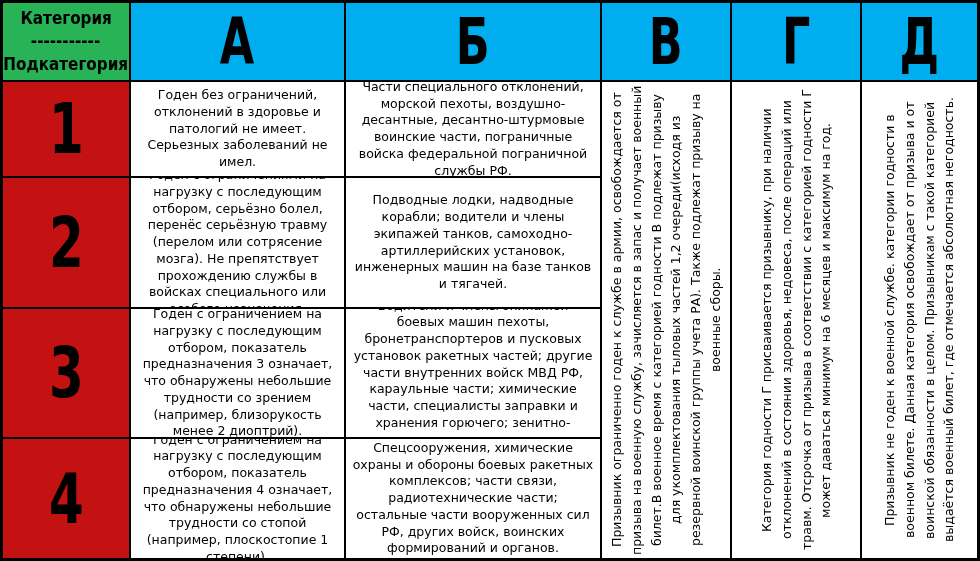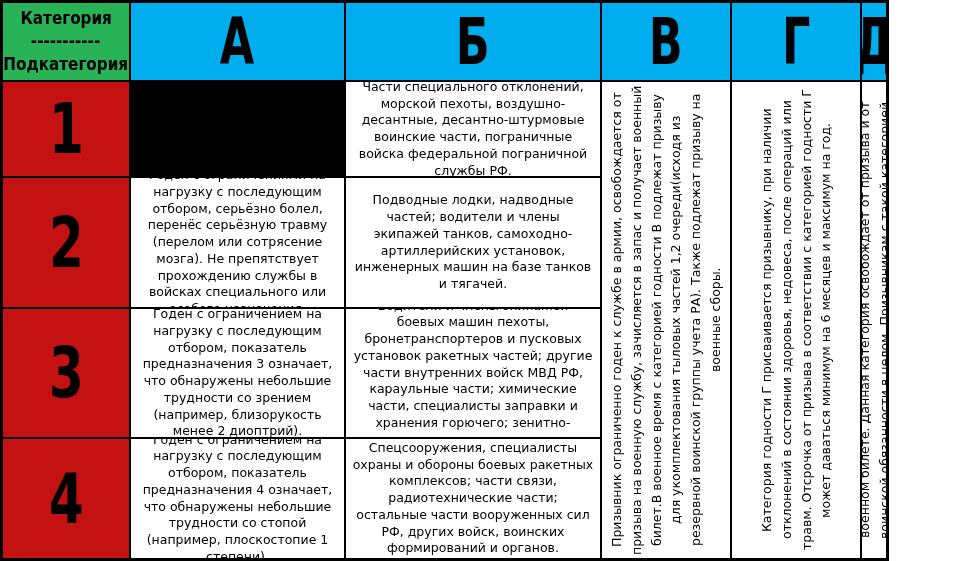--- a/index.html
+++ b/index.html
@@ -2,21 +2,21 @@
 <html><head>
 <meta charset="utf-8">
 <style>
   html, body {
     margin: 0;
     padding: 0;
     background: #ffffff;
     font-family: "DejaVu Sans", "Liberation Sans", sans-serif;
   }
   .grid {
-    width: 889px;
+    width: 980px;
     height: 561px;
     box-sizing: border-box;
     display: grid;
     grid-template-columns: 126px 213px 254px 128px 128px 1fr;
     grid-template-rows: 77px 94px 129px 128px 1fr;
     gap: 2px;
     background: #000000;
     padding: 3px;
   }
   .cell-base {
@@ -119,28 +119,29 @@
   <div class="cell-base rowhead c0 r2">
     <span class="digit">2</span>
   </div>
   <div class="cell-base rowhead c0 r3">
     <span class="digit">3</span>
   </div>
   <div class="cell-base rowhead c0 r4">
     <span class="digit">4</span>
   </div>
 
+  <div class="cell-base body-cell cA r1">Годен без ограничений, отклонений в здоровье и патологий не имеет. Серьезных заболеваний не имел.</div>
   <div class="cell-base body-cell cA r2">Годен с ограничениями на нагрузку с последующим отбором, серьёзно болел, перенёс серьёзную травму (перелом или сотрясение мозга). Не препятствует прохождению службы в войсках специального или особого назначения.</div>
   <div class="cell-base body-cell cA r3">Годен с ограничением на нагрузку с последующим отбором, показатель предназначения 3 означает, что обнаружены небольшие трудности со зрением (например, близорукость менее 2 диоптрий).</div>
   <div class="cell-base body-cell cA r4">Годен с ограничением на нагрузку с последующим отбором, показатель предназначения 4 означает, что обнаружены небольшие трудности со стопой (например, плоскостопие 1 степени).</div>
 
   <div class="cell-base body-cell cB r1">Части специального отклонений, морской пехоты, воздушно-десантные, десантно-штурмовые воинские части, пограничные войска федеральной пограничной службы РФ.</div>
-  <div class="cell-base body-cell cB r2">Подводные лодки, надводные частей; водители и члены экипажей танков, самоходно-артиллерийских установок, инженерных машин на базе танков и тягачей.</div>
+  <div class="cell-base body-cell cB r2">Подводные лодки, надводные корабли; водители и члены экипажей танков, самоходно-артиллерийских установок, инженерных машин на базе танков и тягачей.</div>
   <div class="cell-base body-cell cB r3">Водители и члены экипажей боевых машин пехоты, бронетранспортеров и пусковых установок ракетных частей; другие части внутренних войск МВД РФ, караульные части; химические части, специалисты заправки и хранения горючего; зенитно-ракетные части.</div>
-  <div class="cell-base body-cell cB r4">Спецсооружения, специалисты охраны и обороны боевых ракетных комплексов; части связи, радиотехнические части; остальные части вооруженных сил РФ, других войск, воинских формирований и органов.</div>
+  <div class="cell-base body-cell cB r4">Спецсооружения, химические охраны и обороны боевых ракетных комплексов; части связи, радиотехнические части; остальные части вооруженных сил РФ, других войск, воинских формирований и органов.</div>
 
   <div class="cell-base vcell cV span-rows">
     <div class="vtext">Призывник ограниченно годен к службе в армии, освобождается от призыва на военную службу, зачисляется в запас и получает военный билет.В военное время с категорией годности В подлежат призыву для укомплектования тыловых частей 1,2 очереди(исходя из резервной воинской группы учета РА). Также подлежат призыву на военные сборы.</div>
   </div>
   <div class="cell-base vcell cG span-rows">
     <div class="vtext">Категория годности Г присваивается призывнику, при наличии отклонений в состоянии здоровья, недовеса, после операций или травм. Отсрочка от призыва в соответствии с категорией годности Г может даваться минимум на 6 месяцев и максимум на год.</div>
   </div>
   <div class="cell-base vcell cD span-rows">
     <div class="vtext">Призывник не годен к военной службе. категории годности в военном билете. Данная категория освобождает от призыва и от воинской обязанности в целом. Призывникам с такой категорией выдаётся военный билет, где отмечается абсолютная негодность.</div>
   </div>

